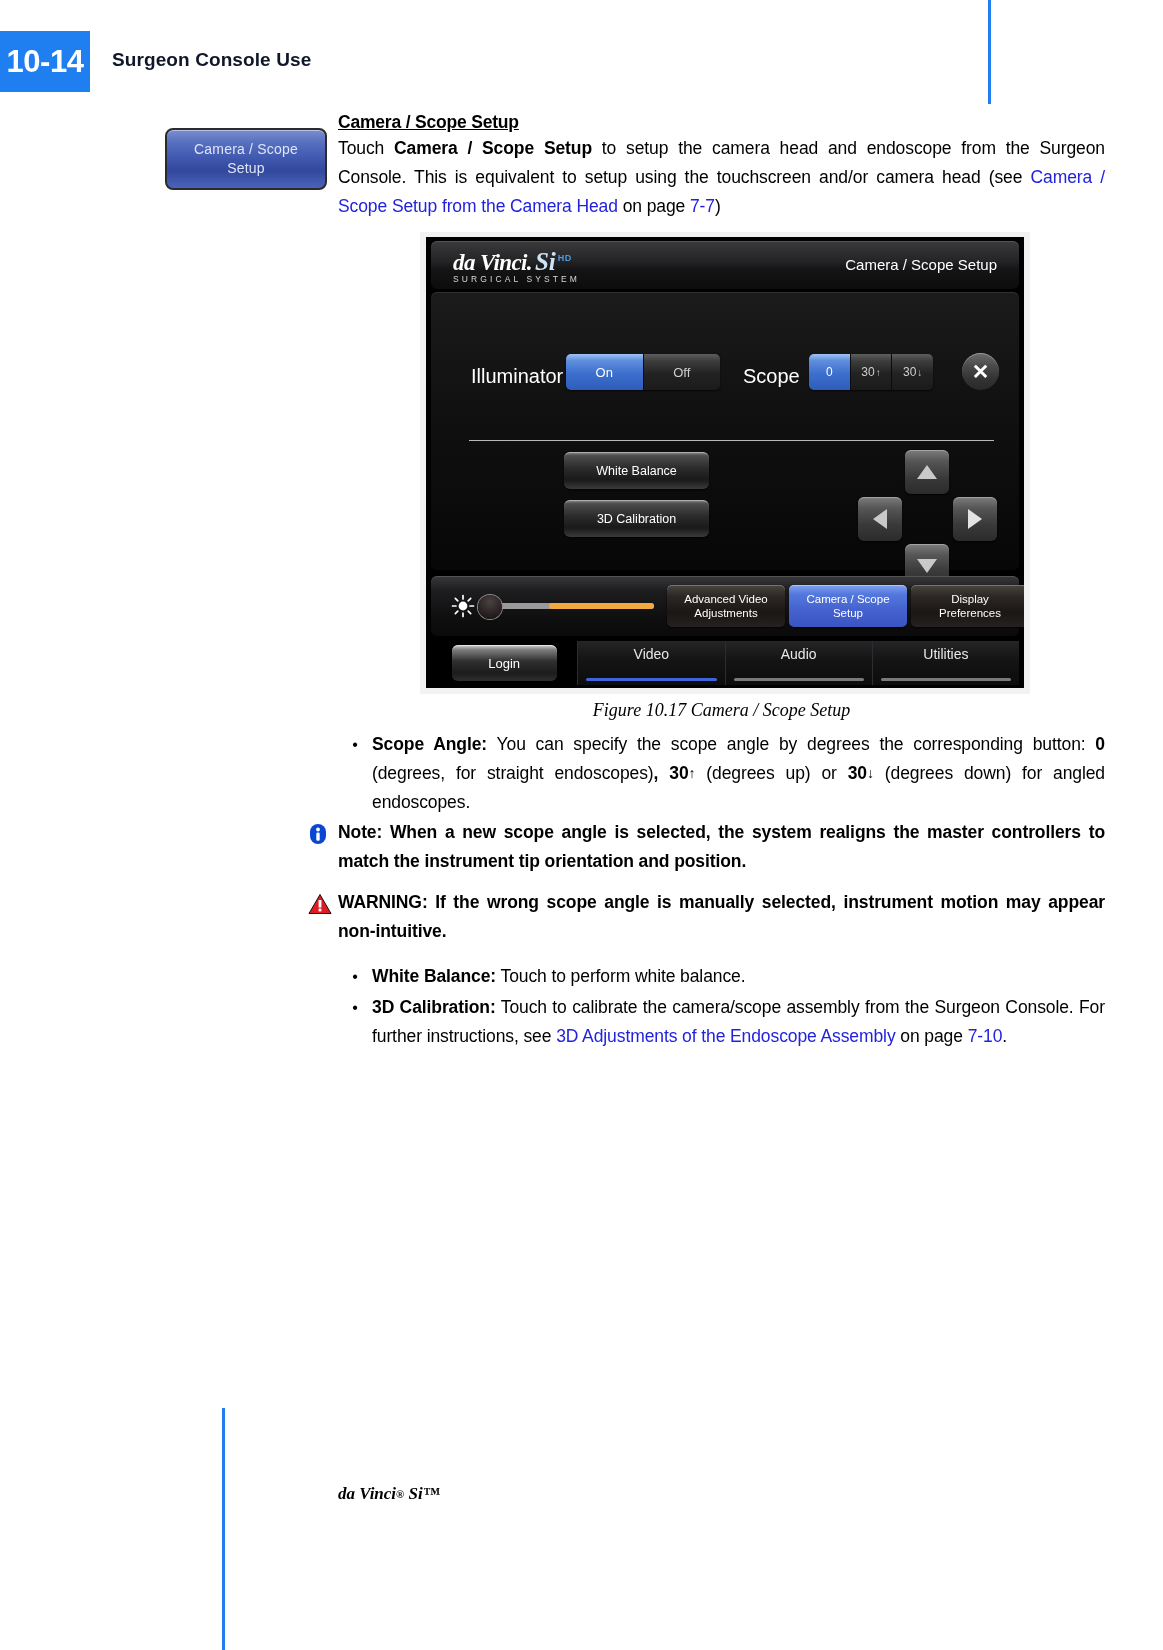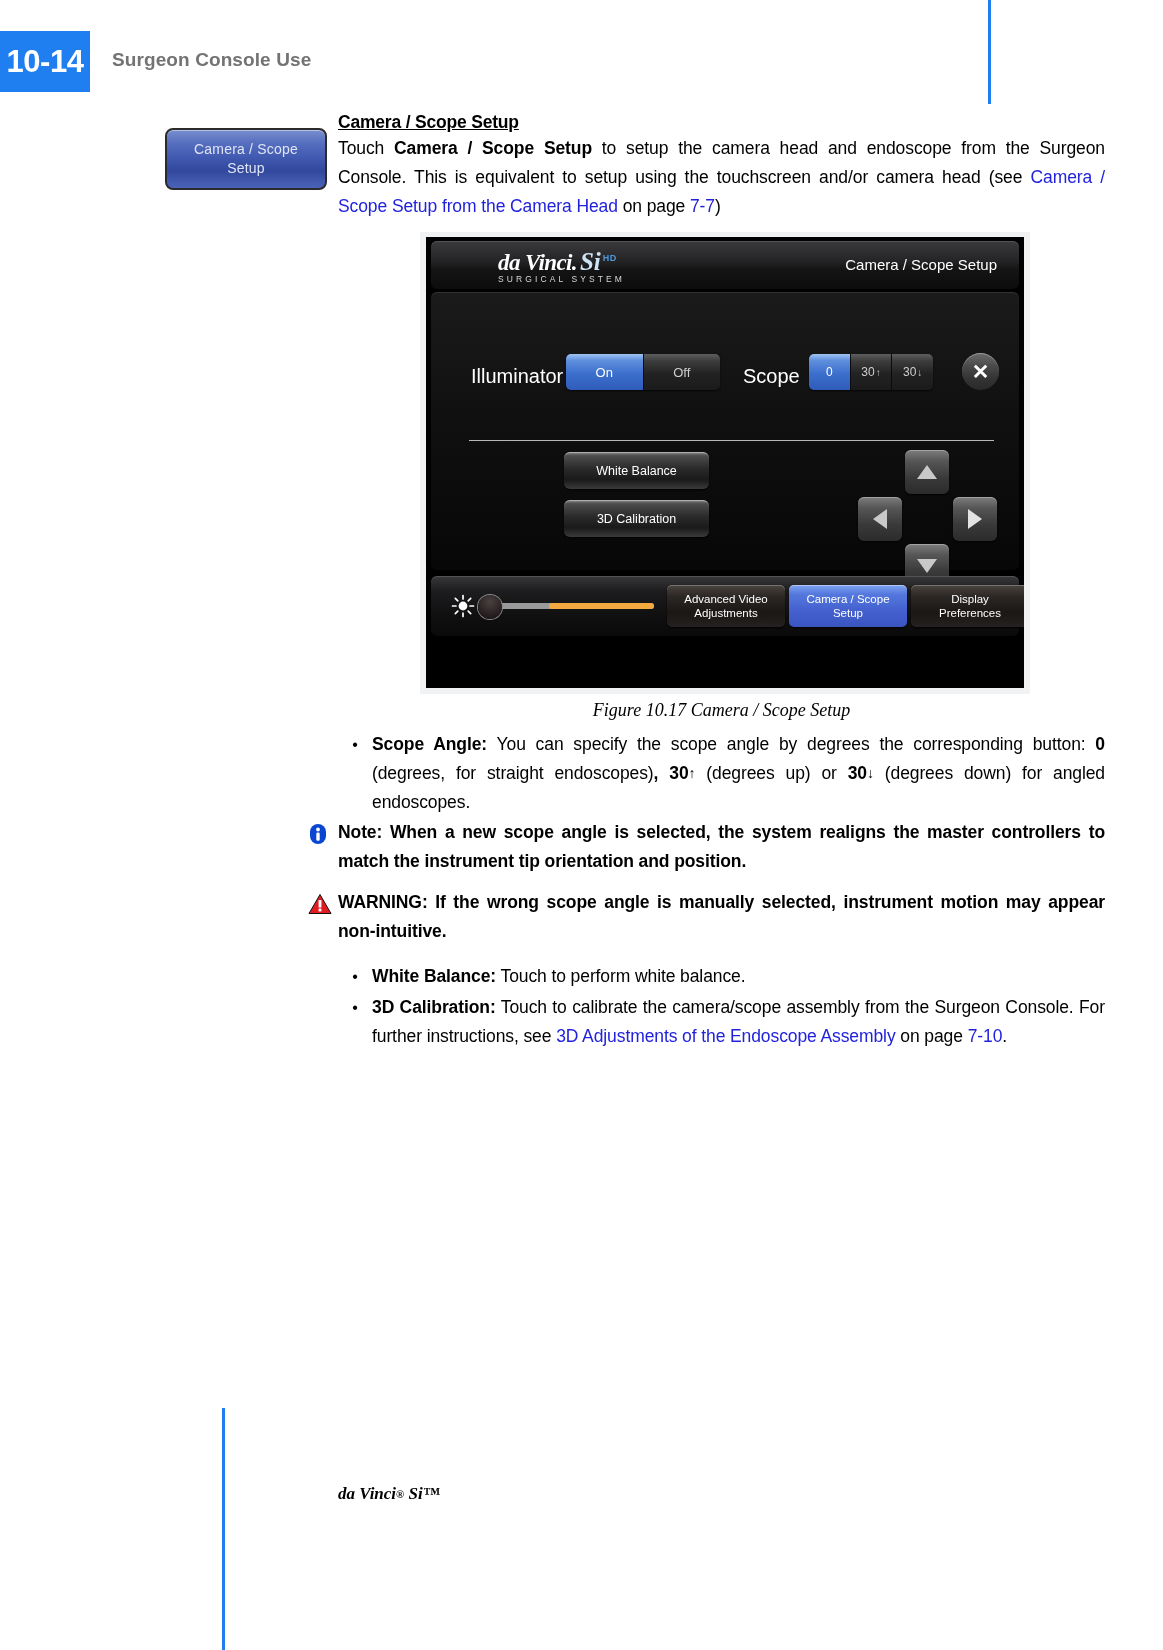--- a/index.html
+++ b/index.html
@@ -31,21 +31,21 @@
     display: flex;
     align-items: center;
     justify-content: center;
   }
   #running-head {
     position: absolute;
     left: 112px;
     top: 49px;
     font-size: 19px;
     font-weight: bold;
-    color: #737373;
+    color: #0f172a;
     letter-spacing: 0.1px;
   }
   #header-rule {
     position: absolute;
     left: 988px;
     top: 0;
     width: 3px;
     height: 104px;
     background: #1f7ff0;
   }
@@ -147,21 +147,20 @@
     height: 48px;
     border-radius: 6px;
     background: linear-gradient(to bottom, #3a3a3c 0%, #242426 42%, #141415 60%, #0c0c0d 100%);
     box-shadow: inset 0 1px 0 rgba(255,255,255,.14);
   }
   #brand {
     position: absolute;
     left: 22px;
     top: 7px;
     color: #fff;
-    margin-left: 45px;
   }
   #brand .dv {
     font-family: "Liberation Serif", serif;
     font-style: italic;
     font-weight: bold;
     font-size: 23px;
     letter-spacing: -0.6px;
     line-height: 24px;
   }
   #brand .si {
@@ -606,20 +605,37 @@
           </div>
         </div>
         <div class="tool-btn" id="tool-display">
           <div>
             <div>Display</div>
             <div>Preferences</div>
           </div>
         </div>
       </div>
 
+      <div id="ts-tabs">
+        <div class="tab login">
+          <div class="login-chip">Login</div>
+        </div>
+        <div class="tab selected">
+          <span>Video</span>
+          <span class="underline"></span>
+        </div>
+        <div class="tab">
+          <span>Audio</span>
+          <span class="underline"></span>
+        </div>
+        <div class="tab">
+          <span>Utilities</span>
+          <span class="underline"></span>
+        </div>
+      </div>
 
     </div>
   </div>
 </div>
 
 <div id="figure-caption">Figure 10.17 Camera / Scope Setup</div>
 
 <div class="bullet-list" style="top:730px;">
   <div class="bullet">
     <div class="dot">•</div>

